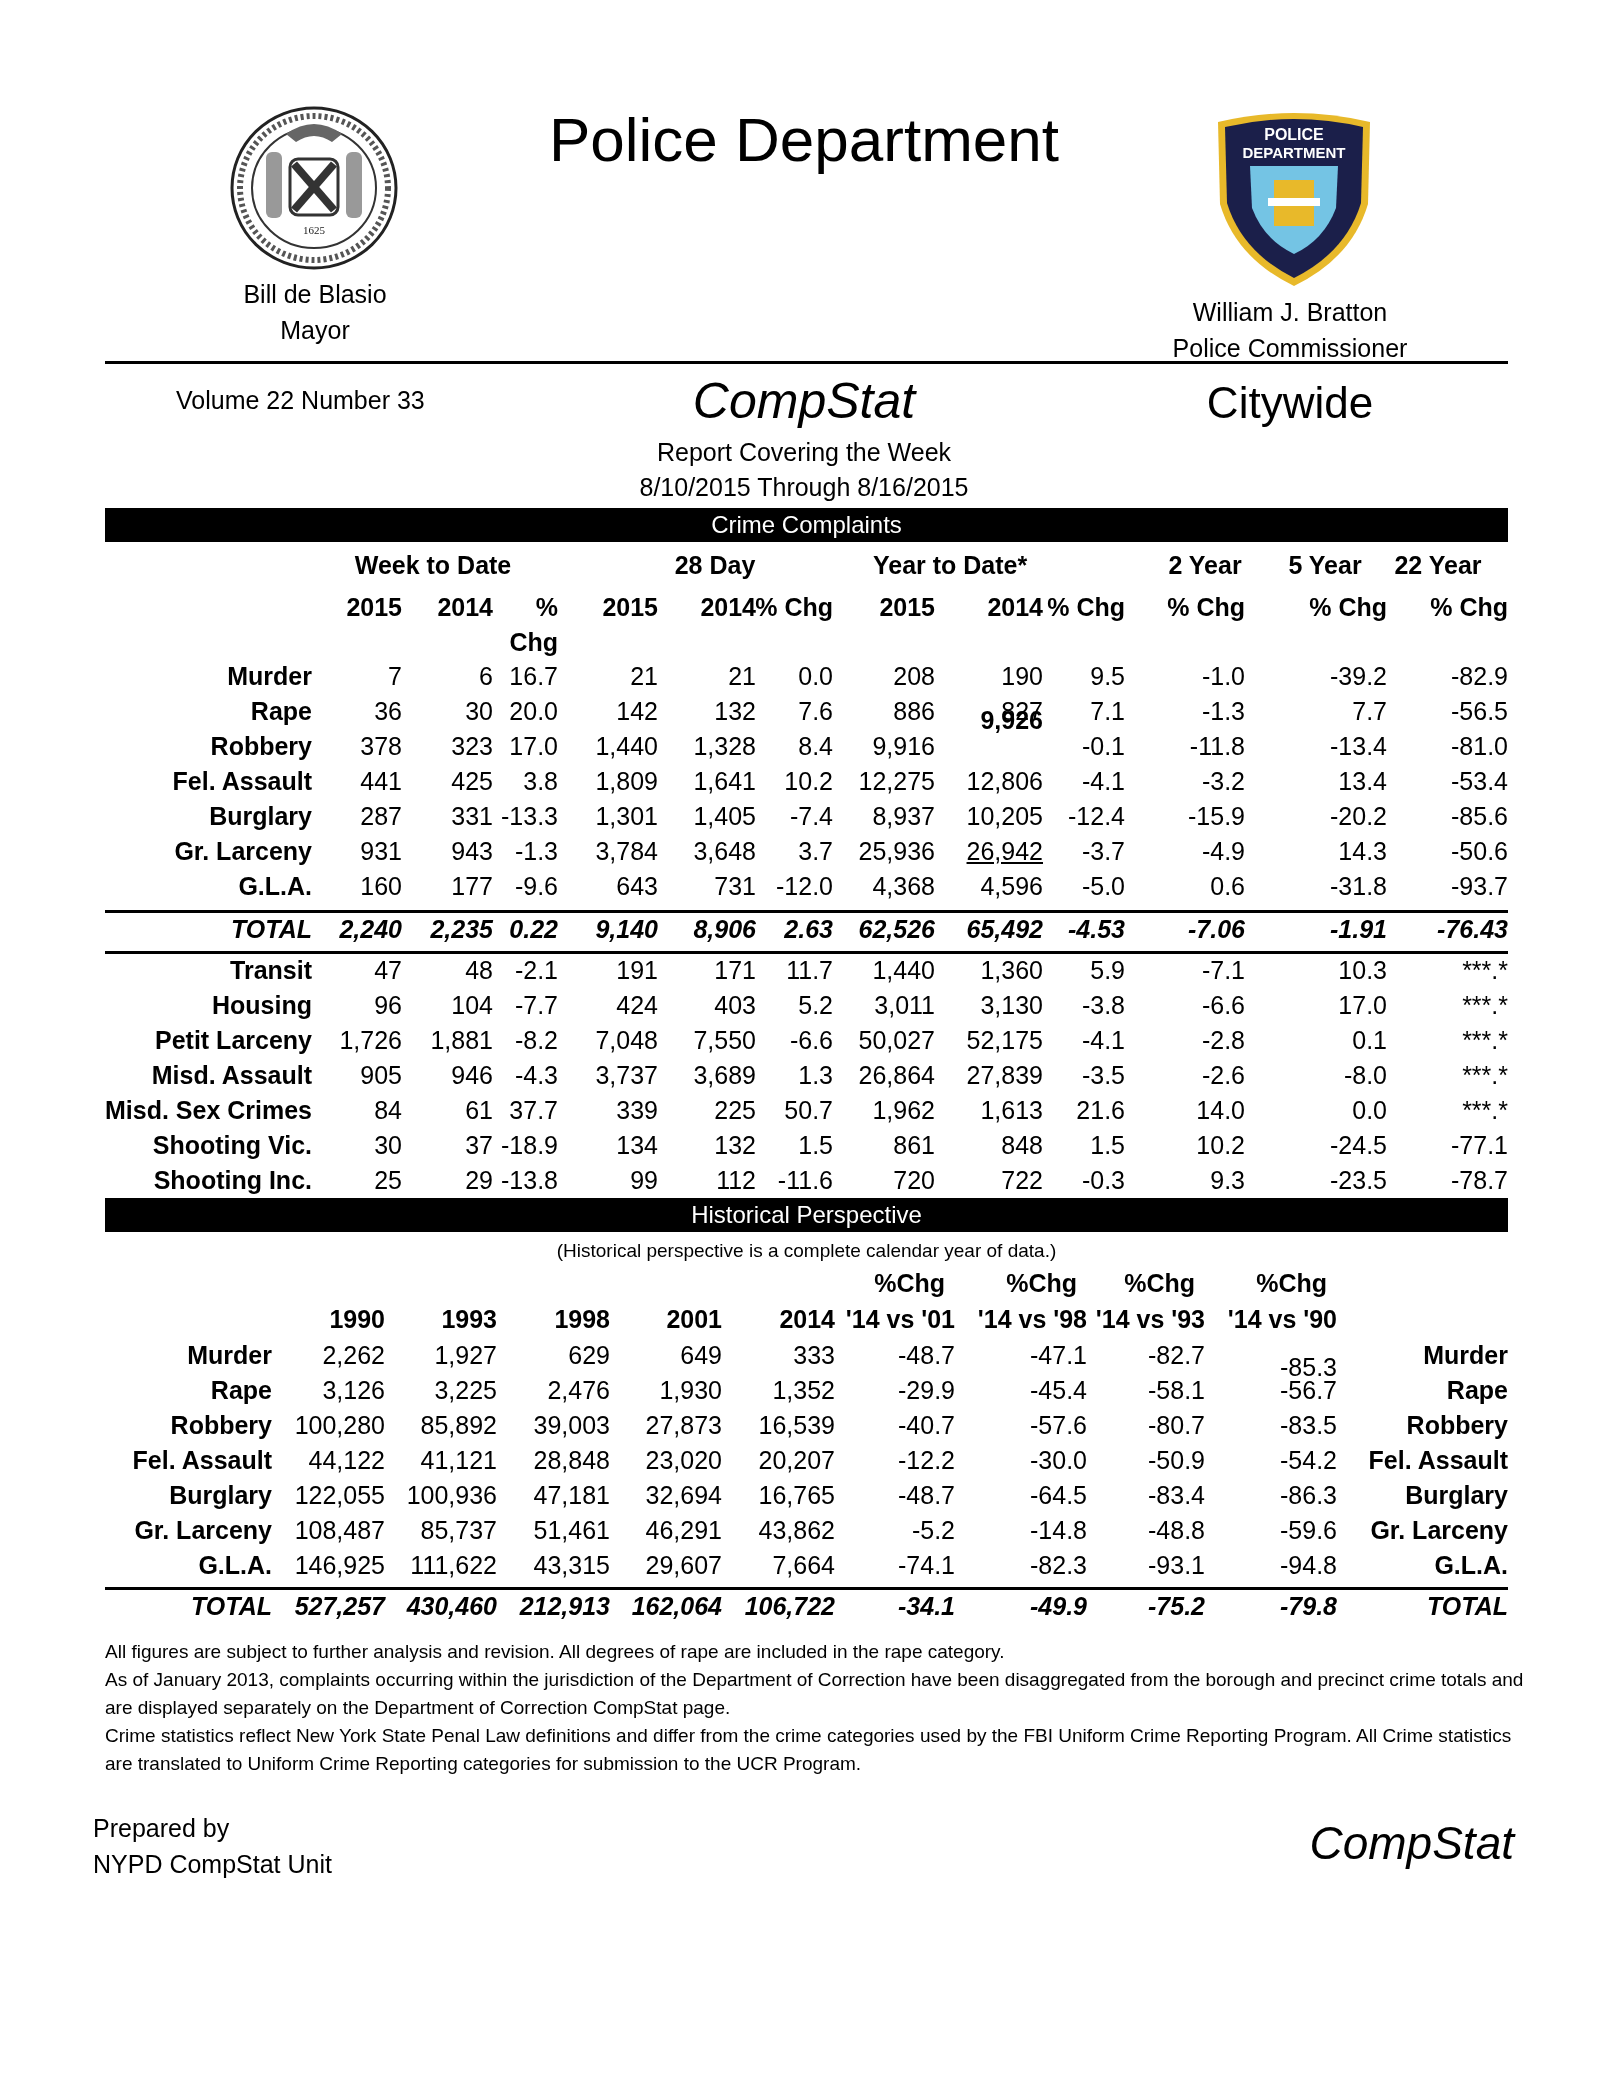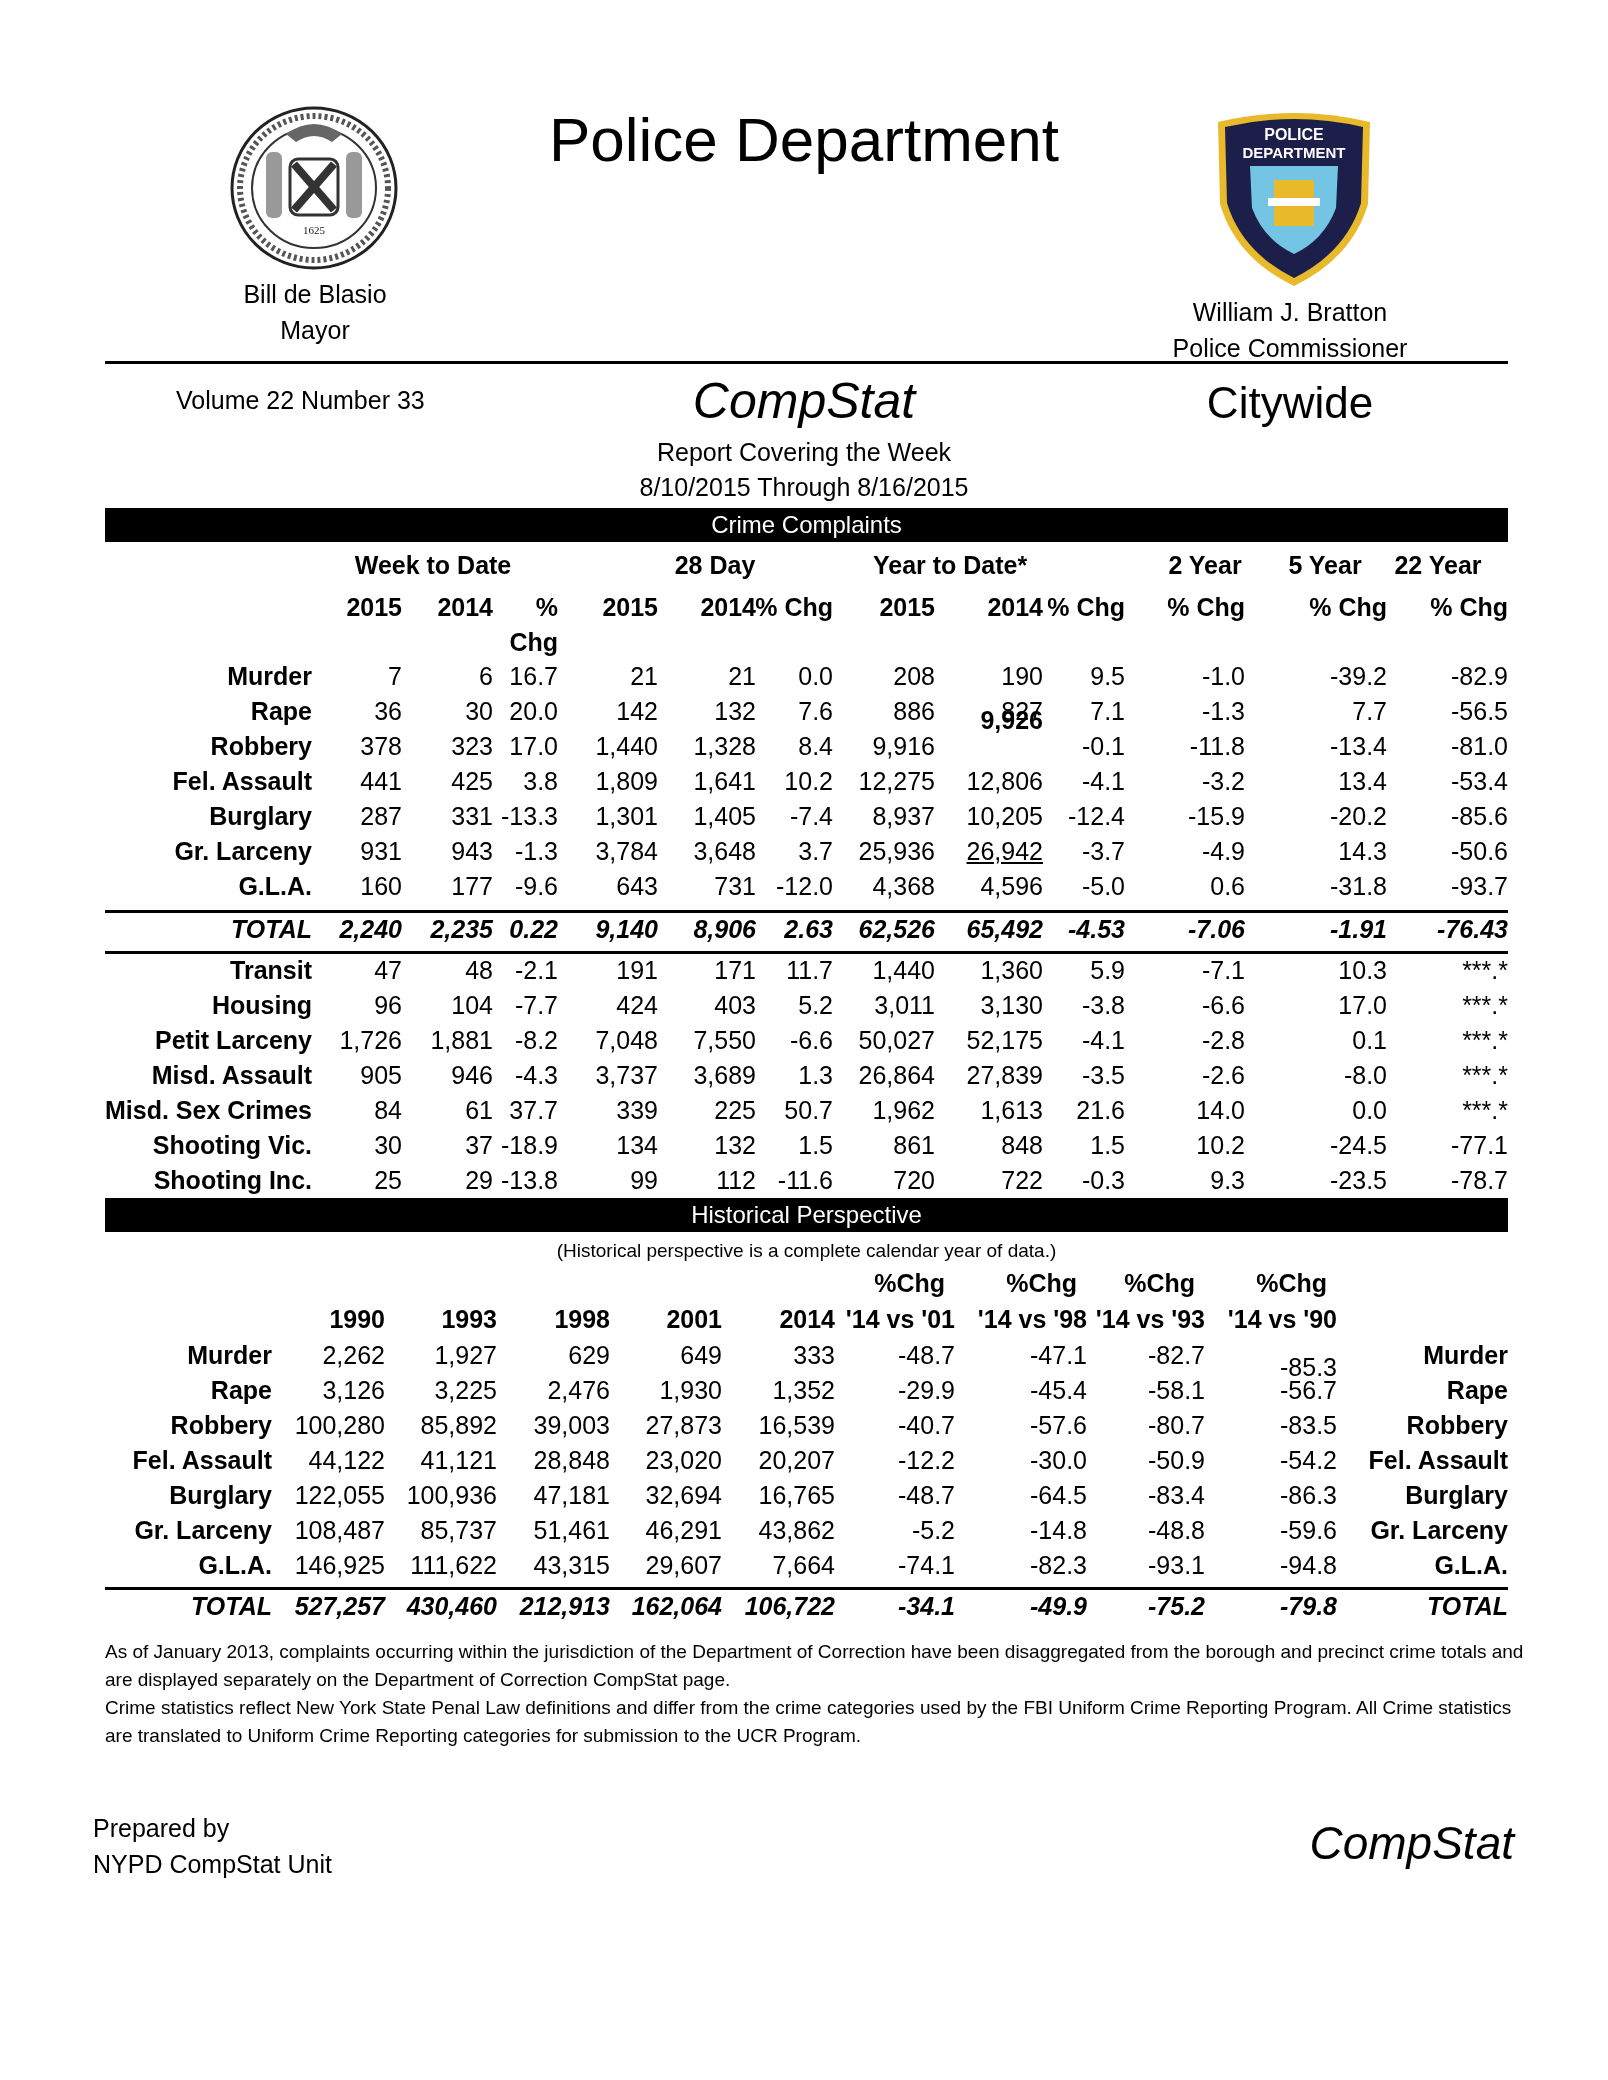--- a/index.html
+++ b/index.html
@@ -437,20 +437,21 @@
       <div class="cell total" style="right: 773px; top: 1591px;">106,722</div>
       <div class="cell total" style="right: 653px; top: 1591px;">-34.1</div>
       <div class="cell total" style="right: 521px; top: 1591px;">-49.9</div>
       <div class="cell total" style="right: 403px; top: 1591px;">-75.2</div>
       <div class="cell total" style="right: 271px; top: 1591px;">-79.8</div>
       <div class="cell lbl total" style="right: 100px; top: 1591px;">TOTAL</div>
     </div>
   </div>
 
 <div class="note" style="top:1638px;">
+  <div>All figures are subject to further analysis and revision. All degrees of rape are included in the rape category.</div>
   <div>As of January 2013, complaints occurring within the jurisdiction of the Department of Correction have been disaggregated from the borough and precinct crime totals and are displayed separately on the Department of Correction CompStat page.</div>
   <div>Crime statistics reflect New York State Penal Law definitions and differ from the crime categories used by the FBI Uniform Crime Reporting Program. All Crime statistics are translated to Uniform Crime Reporting categories for submission to the UCR Program.</div>
 </div>
 
 <div class="abs sub" style="left:93px; top:1810px; line-height:36px;">
   <div>Prepared by</div>
   <div>NYPD CompStat Unit</div>
 </div>
 <div class="abs compstat" style="right:94px; top:1816px; font-size:46px;">CompStat</div>
 

